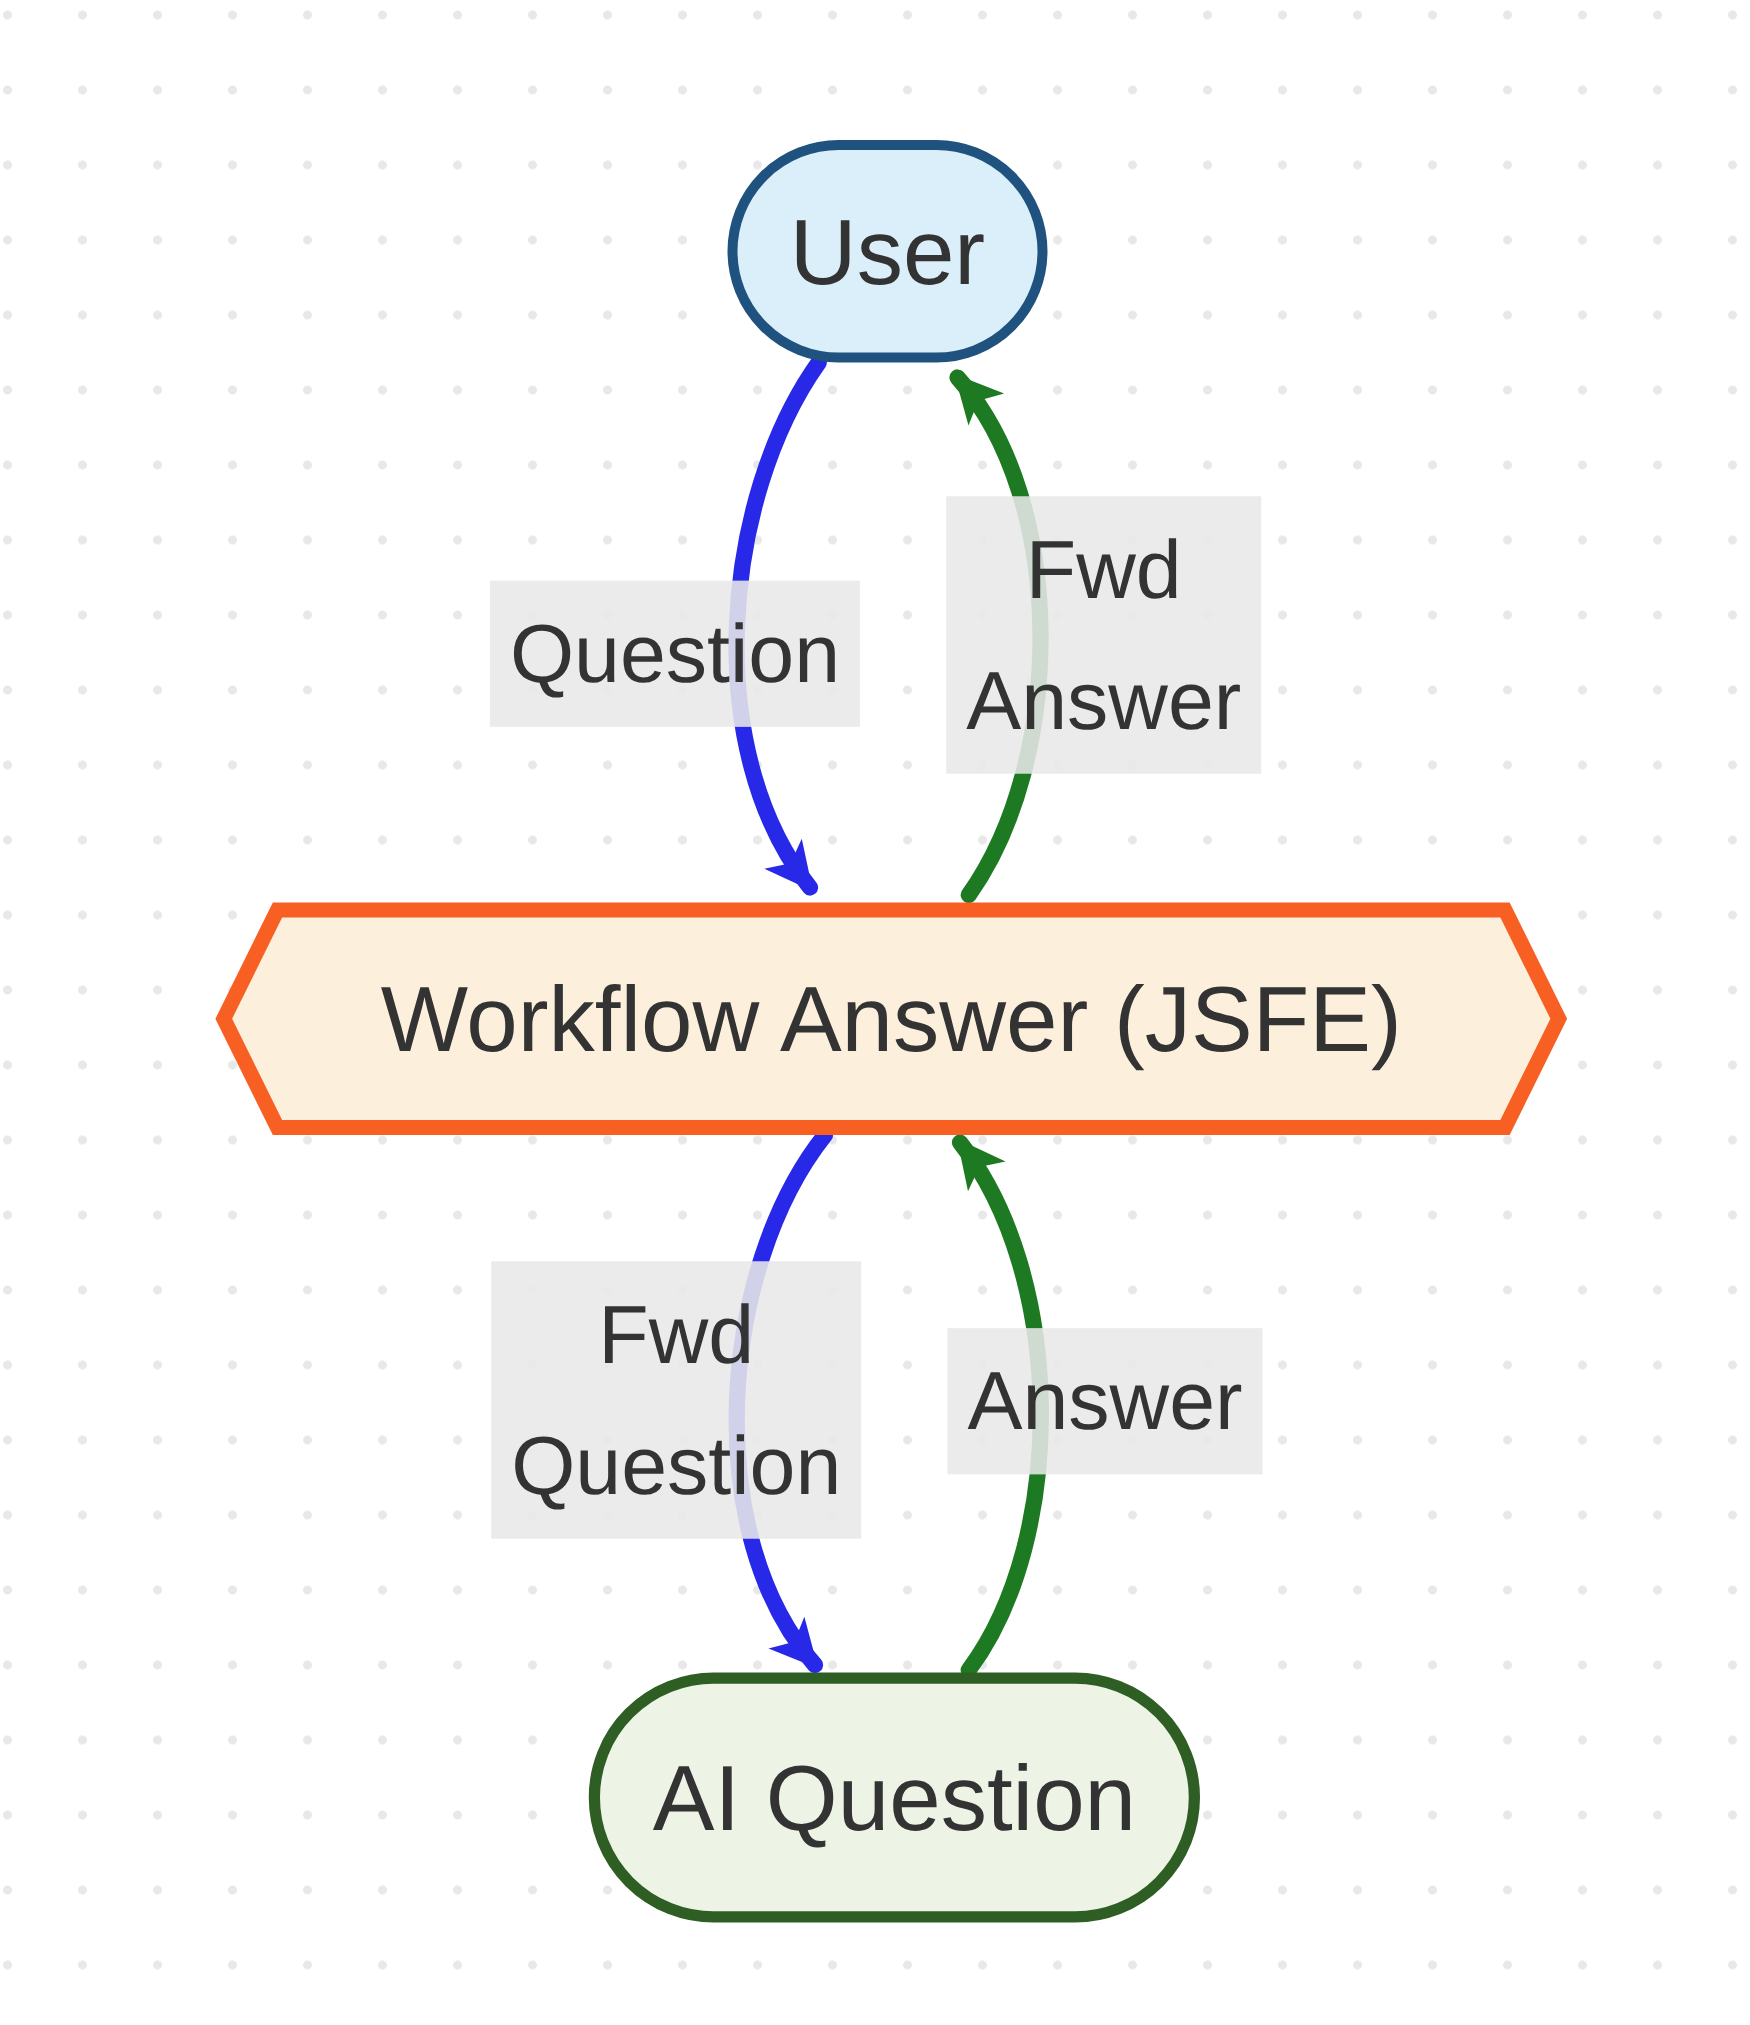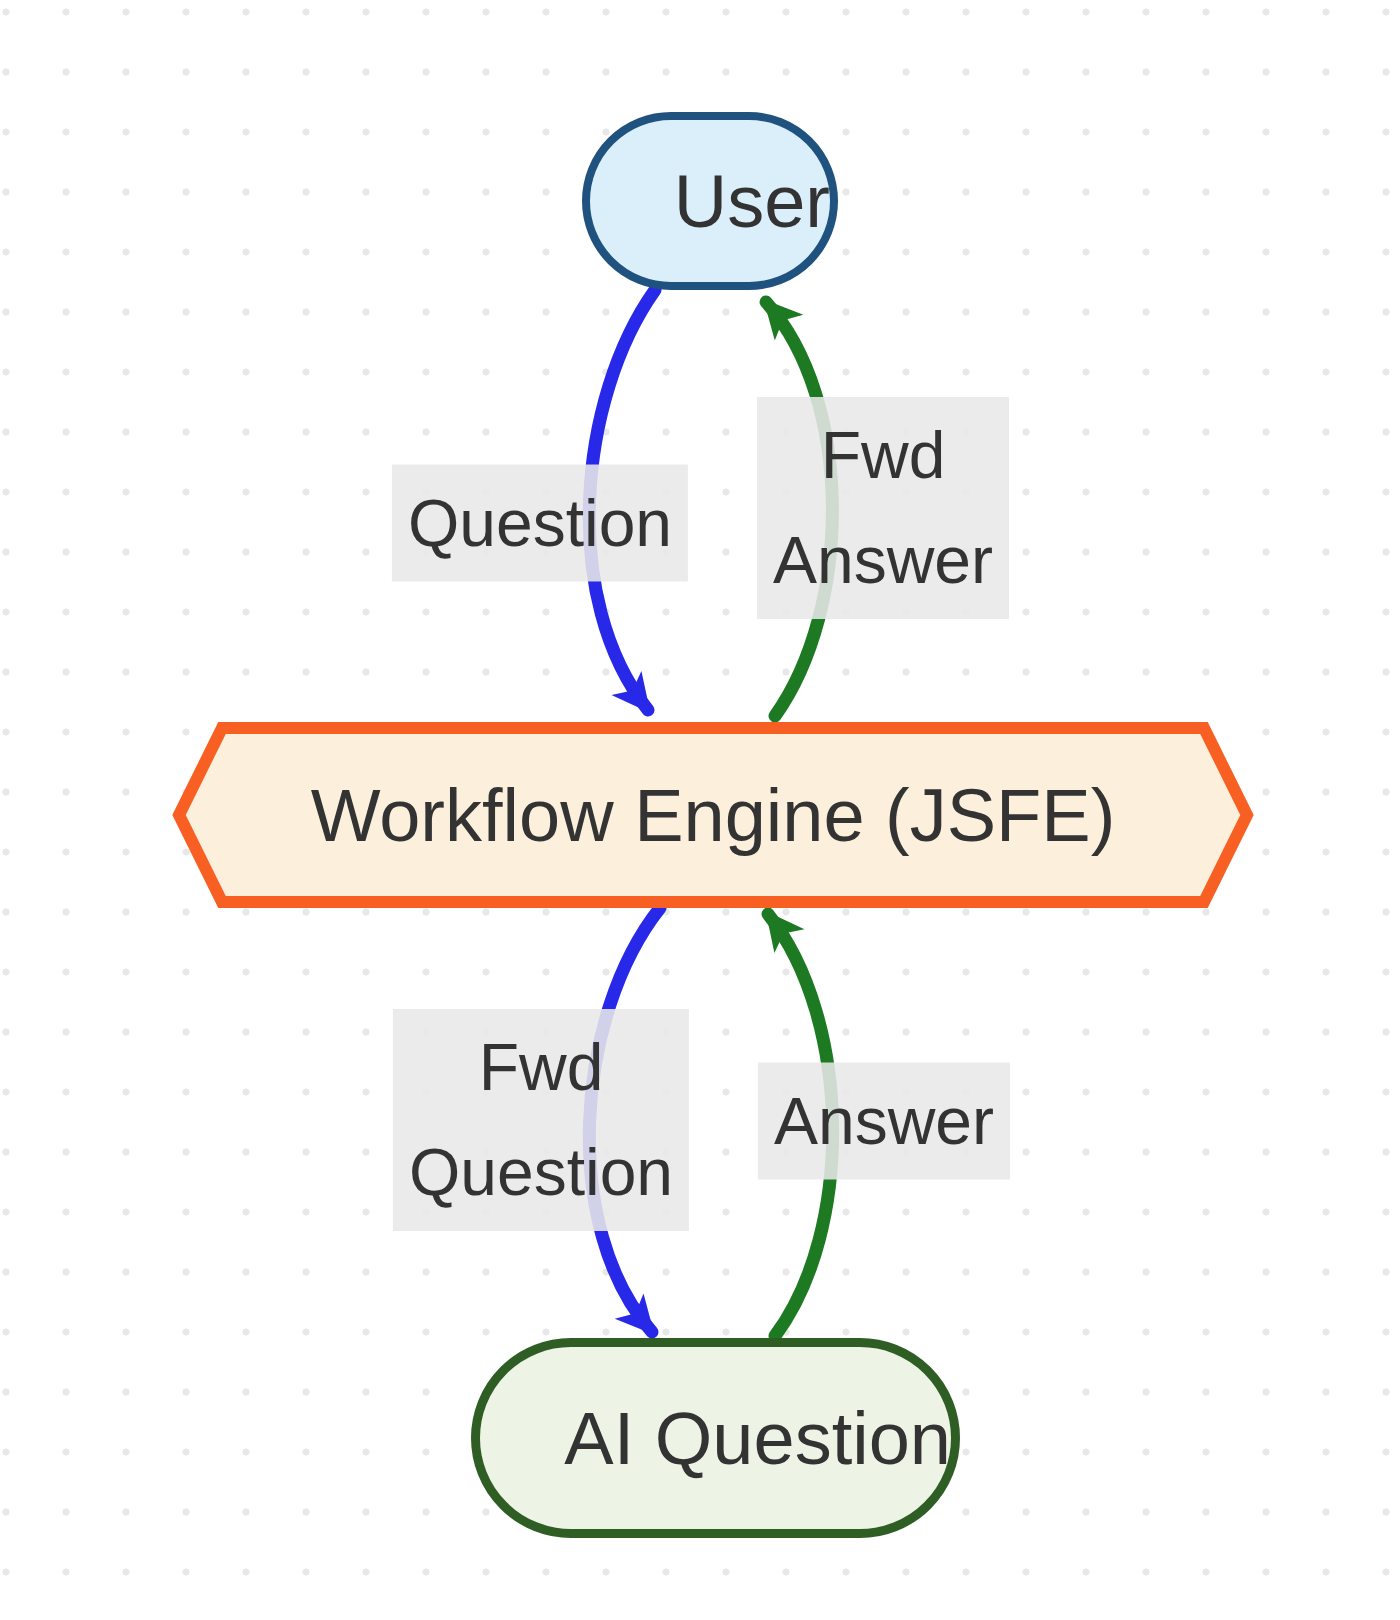--- a/index.html
+++ b/index.html
@@ -43,21 +43,21 @@
     line-height: 105px;
     color: #333333;
     text-align: center;
     white-space: pre-line;
   }
   .node {
     position: absolute;
     z-index: 3;
     display: flex;
     align-items: center;
-    justify-content: flex-end;
+    justify-content: center;
     box-sizing: border-box;
     font-size: 74px;
     color: #333333;
     text-align: center;
   }
   .node-stadium-user {
     left: 582px; top: 112px;
     width: 256px; height: 178px;
     border: 8px solid;
     border-radius: 89px;
@@ -115,20 +115,20 @@
   <div class="edge-label" style="left: 541px; top: 1120px; background: rgba(232, 232, 232, 0.88); color: rgb(51, 51, 51);">Fwd
 Question</div>
 
   <div class="edge-label" style="left: 884px; top: 1121px; background: rgba(232, 232, 232, 0.88); color: rgb(51, 51, 51);">Answer</div>
 
   <div class="node node-stadium-user" style="background: rgb(219, 239, 250); border-color: rgb(31, 82, 126); color: rgb(51, 51, 51);">
     <span>User</span>
   </div>
 
   <div class="node-hexagon-label" style="color: rgb(51, 51, 51);">
-    <span>Workflow Engine (JSFE)</span>
+    <span>Workflow Answer (JSFE)</span>
   </div>
 
   <div class="node node-stadium-assistant" style="background: rgb(237, 244, 230); border-color: rgb(46, 94, 36); color: rgb(51, 51, 51);">
     <span>AI Question</span>
   </div>
 
 </div>
 
 </body></html>

